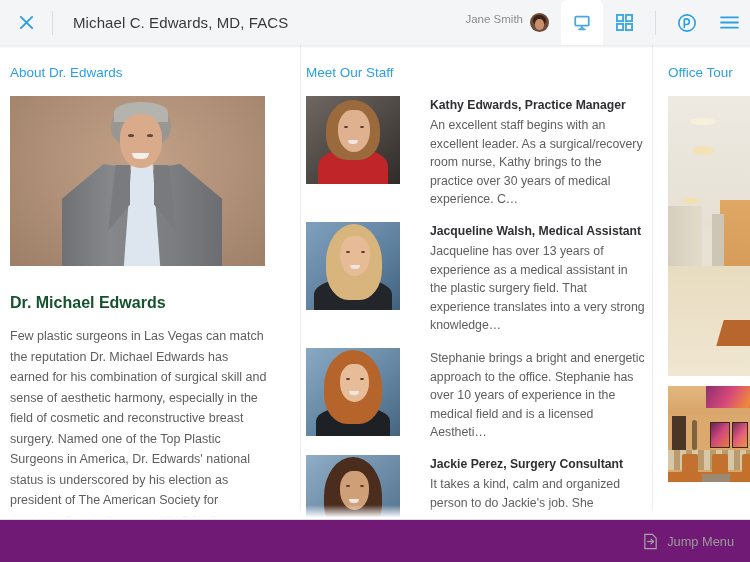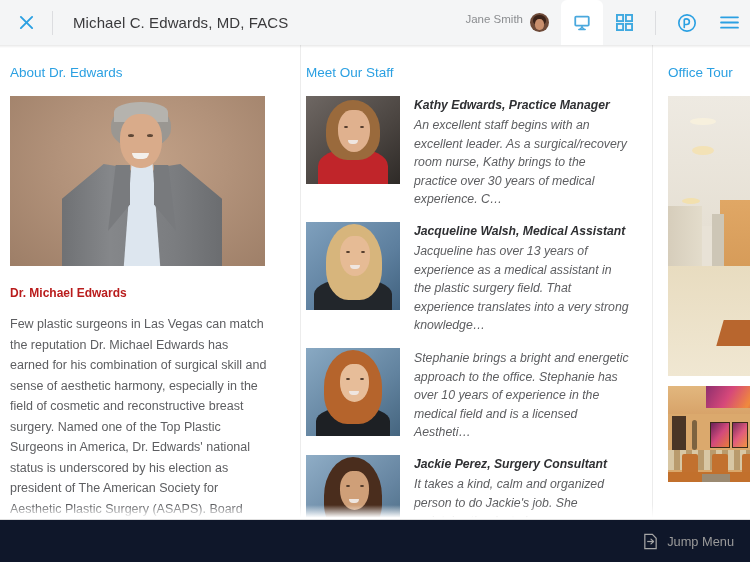--- a/index.html
+++ b/index.html
@@ -195,41 +195,40 @@
     clip-path: polygon(100% 0, 100% 60%, 0 100%, 35% 0);
   }
   .doc-photo .lapel-r {
     position: absolute; left: 144px; top: 69px;
     width: 22px; height: 66px;
     background: #787a7d;
     clip-path: polygon(0 0, 65% 0, 100% 100%, 0 60%);
   }
 
   .doc-name {
-    font-size: 12px;
+    font-size: 16px;
     font-weight: bold;
-    color: #b91c1c;
-    margin-top: 20px;
+    color: #14532d;
+    margin-top: 28px;
     margin-bottom: 14px;
   }
   .doc-bio {
     font-size: 12.5px;
     line-height: 20.5px;
     color: #5d5e61;
     width: 258px;
   }
 
   
   .staff-list { display: flex; flex-direction: column; }
   .staff-item {
     display: flex;
-    gap: 14px;
+    gap: 30px;
     margin-bottom: 13px;
     cursor: pointer;
-    font-style: italic;
   }
   .staff-thumb {
     width: 94px; height: 88px;
     flex: 0 0 94px;
     overflow: hidden;
     position: relative;
     background: #6d8ca8;
   }
   .staff-text { padding-top: 1px; }
   .staff-name {
@@ -345,21 +344,21 @@
   .tour-img-2 .t2mat {
     position: absolute; left: 34px; bottom: 0px; width: 28px; height: 8px;
     background: #9b8a72;
   }
 
   
   .footer {
     position: absolute;
     bottom: 0; left: 0;
     width: 750px; height: 43px;
-    background: #0f172a;
+    background: #701a75;
     border-top: 1px solid #e0e0e0;
     display: flex; align-items: center; justify-content: flex-end;
     padding-right: 16px;
     z-index: 20;
   }
   .jump-menu {
     display: flex; align-items: center;
     gap: 8px;
     cursor: pointer;
     color: #9a9a9a;

